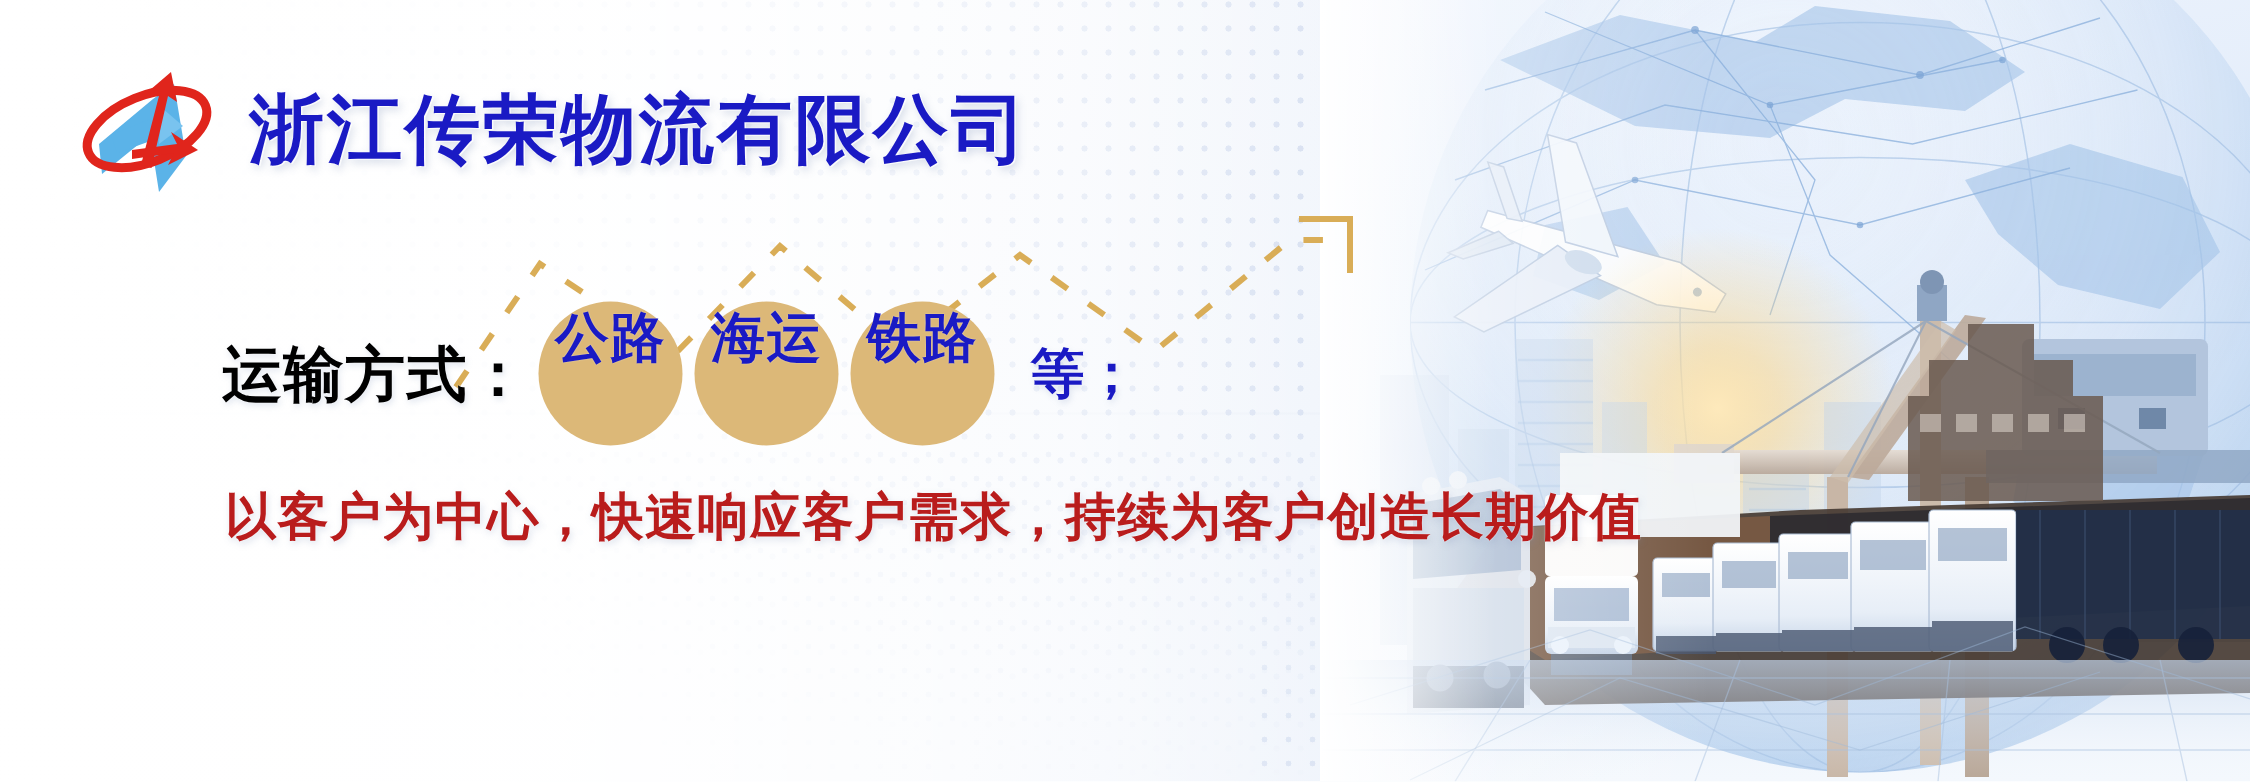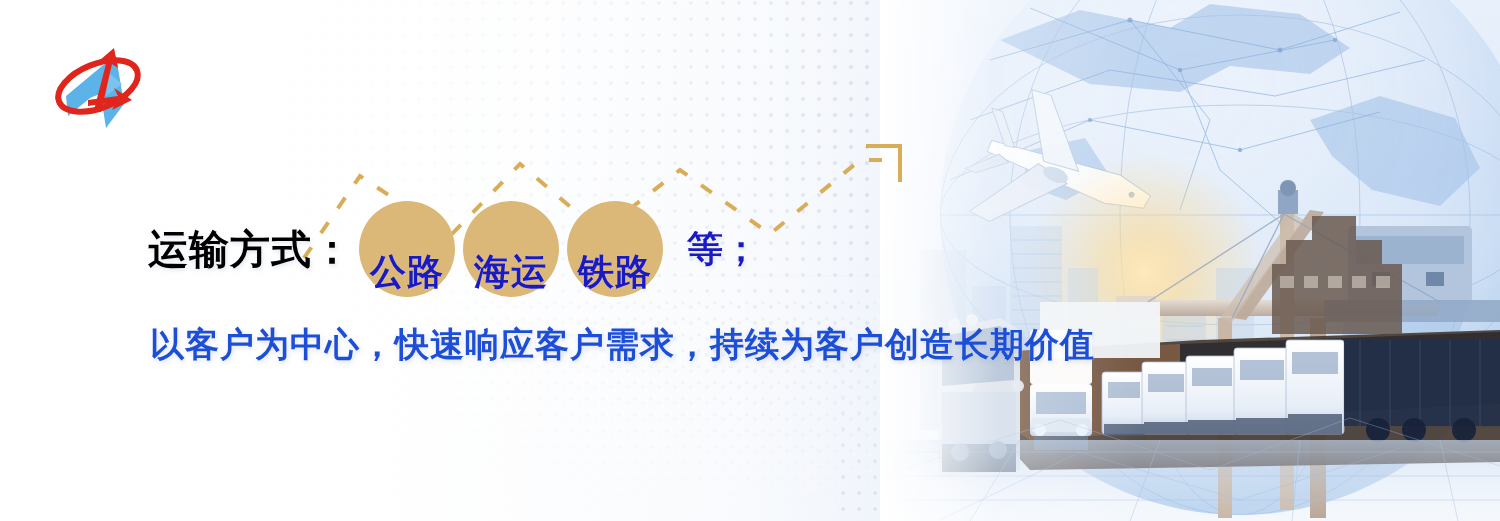--- a/index.html
+++ b/index.html
@@ -142,21 +142,21 @@
     letter-spacing: 1px;
     text-shadow: 0 0 1px rgba(255,255,255,.85), 1px 2px 4px rgba(120,140,180,.22);
     margin-right: 6px;
   }
   .circle {
     width: 96px;
     height: 96px;
     border-radius: 50%;
     background: #dcb878;
     display: flex;
-    align-items: flex-end;
+    align-items: flex-start;
     justify-content: center;
     margin-right: 8px;
     flex: 0 0 auto;
   }
   .circle span {
     font-size: 36px;
     font-weight: 700;
     color: #1a1ac4;
     letter-spacing: 1px;
     white-space: nowrap;
@@ -181,21 +181,21 @@
     pointer-events: none;
   }
 
   
   .tagline {
     position: absolute;
     left: 150px;
     top: 322px;
     font-size: 34px;
     font-weight: 700;
-    color: #1d4ed8;
+    color: #b91c1c;
     letter-spacing: 1px;
     white-space: nowrap;
     text-shadow: 0 0 1px rgba(255,255,255,.9), 1px 2px 5px rgba(120,140,180,.25);
   }
 </style>
 </head>
 <body>
 
 <div id="banner">
 
@@ -445,20 +445,21 @@
       <path d="M64 38 L78 50 L62 62 Z" fill="#79c3ef"></path>
 
       <g transform="rotate(-22 54 52)">
         <ellipse cx="54" cy="52" rx="42" ry="22" fill="none" stroke="#e0251c" stroke-width="6"></ellipse>
       </g>
 
       <path d="M50 76 L62 30 L56 26 L70 14 L74 34 L68 30 L57 78 Z" fill="#e0251c"></path>
 
       <path d="M44 66 L74 62 L70 54 L88 66 L68 76 L72 68 L44 72 Z" fill="#e0251c"></path>
     </svg>
+    <div class="company-name">浙江传荣物流有限公司</div>
   </div>
 
   <svg class="dash-path" viewBox="0 0 640 130">
     <path d="M4 118 L60 36 L150 96 L220 24 L300 92 L380 30 L470 94 L560 20 L598 20" fill="none" stroke="#d7a94e" stroke-width="4" stroke-dasharray="13 17" stroke-linecap="butt" opacity=".95"></path>
     <path d="M566 6 L600 6 L600 42" fill="none" stroke="#d7a94e" stroke-width="4" stroke-linecap="butt" opacity=".95"></path>
   </svg>
 
   <div class="modes-row">
     <div class="modes-label">运输方式：</div>
 

